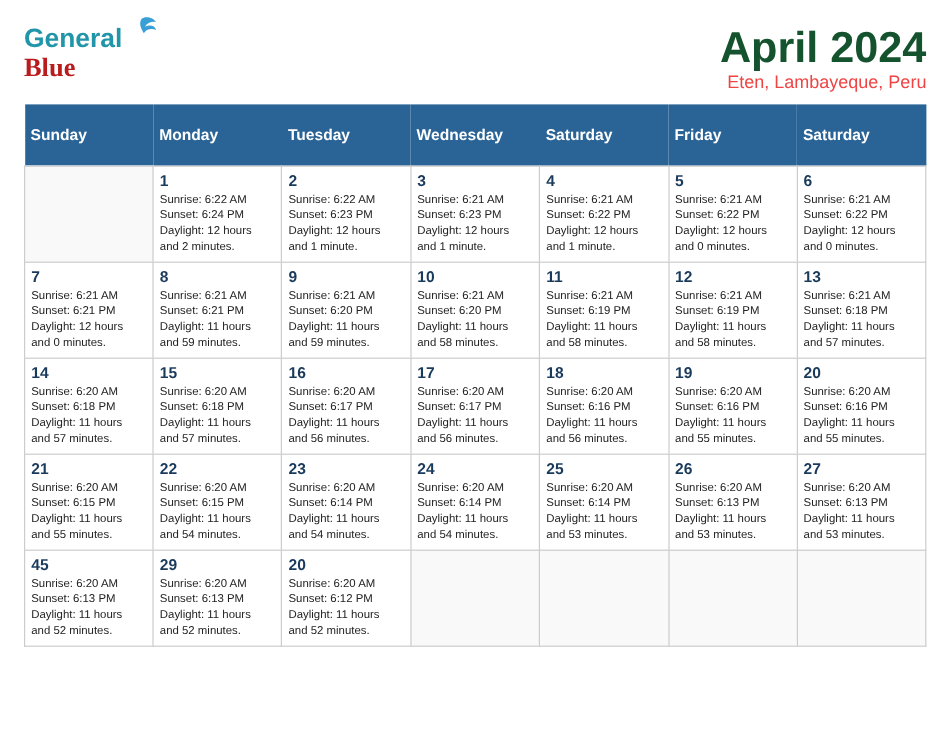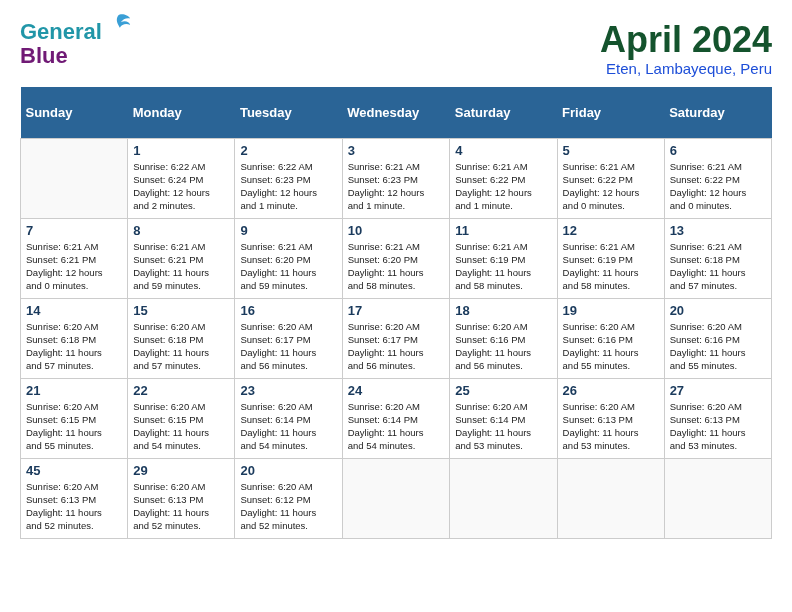--- a/index.html
+++ b/index.html
@@ -40,21 +40,21 @@
       text-align: right;
     }
     .month-title {
       font-size: 36px;
       font-weight: bold;
       color: #14532d;
       line-height: 1.1;
     }
     .location {
       font-size: 15px;
-      color: #1d4ed8;
+      color: #ef4444;
     }
     table {
       width: 100%;
       border-collapse: collapse;
       font-size: 10px;
     }
     thead tr th {
       background-color: #2a6496;
       color: #fff;
       padding: 18px 5px;
@@ -89,21 +89,21 @@
 </head>
 <body>
 
 <div class="header">
   <div class="logo">
     <div>
       <div class="logo-text">
         <span>General</span><svg class="logo-bird" viewBox="0 0 30 30">
             <path d="M15 5 C18 2, 26 4, 28 8 C24 7, 20 9, 18 12 C22 10, 27 11, 28 15 C24 13, 19 14, 17 18 C15 14, 12 10, 15 5Z" fill="#3a9fd6"></path>
           </svg><br>
-        <span style="color:#701a75;">Blue</span>
+        <span style="color:#b91c1c;font-family:Liberation Serif, serif;">Blue</span>
       </div>
     </div>
   </div>
   <div class="title-block">
     <div class="month-title">April 2024</div>
     <div class="location">Eten, Lambayeque, Peru</div>
   </div>
 </div>
 
 <table>

